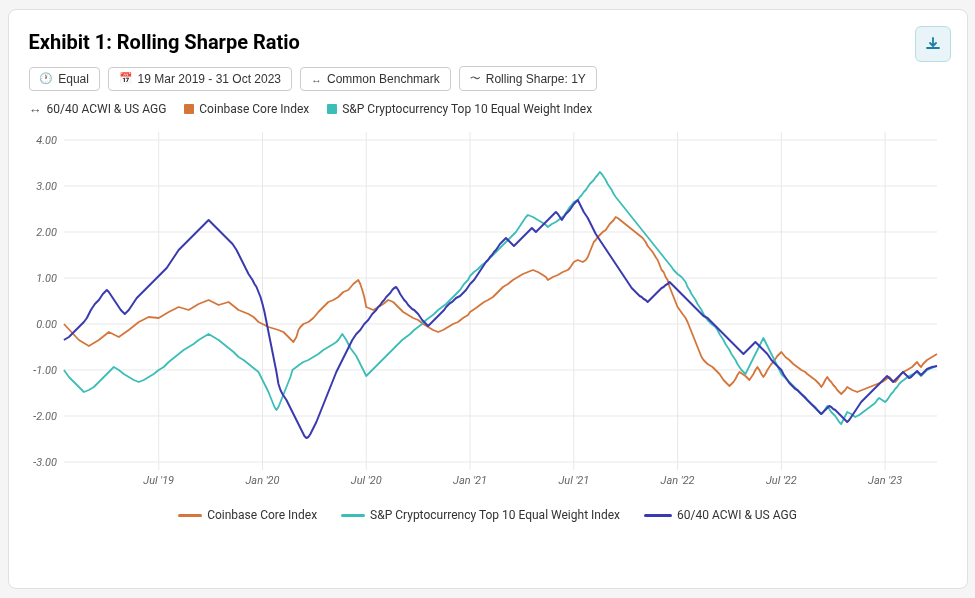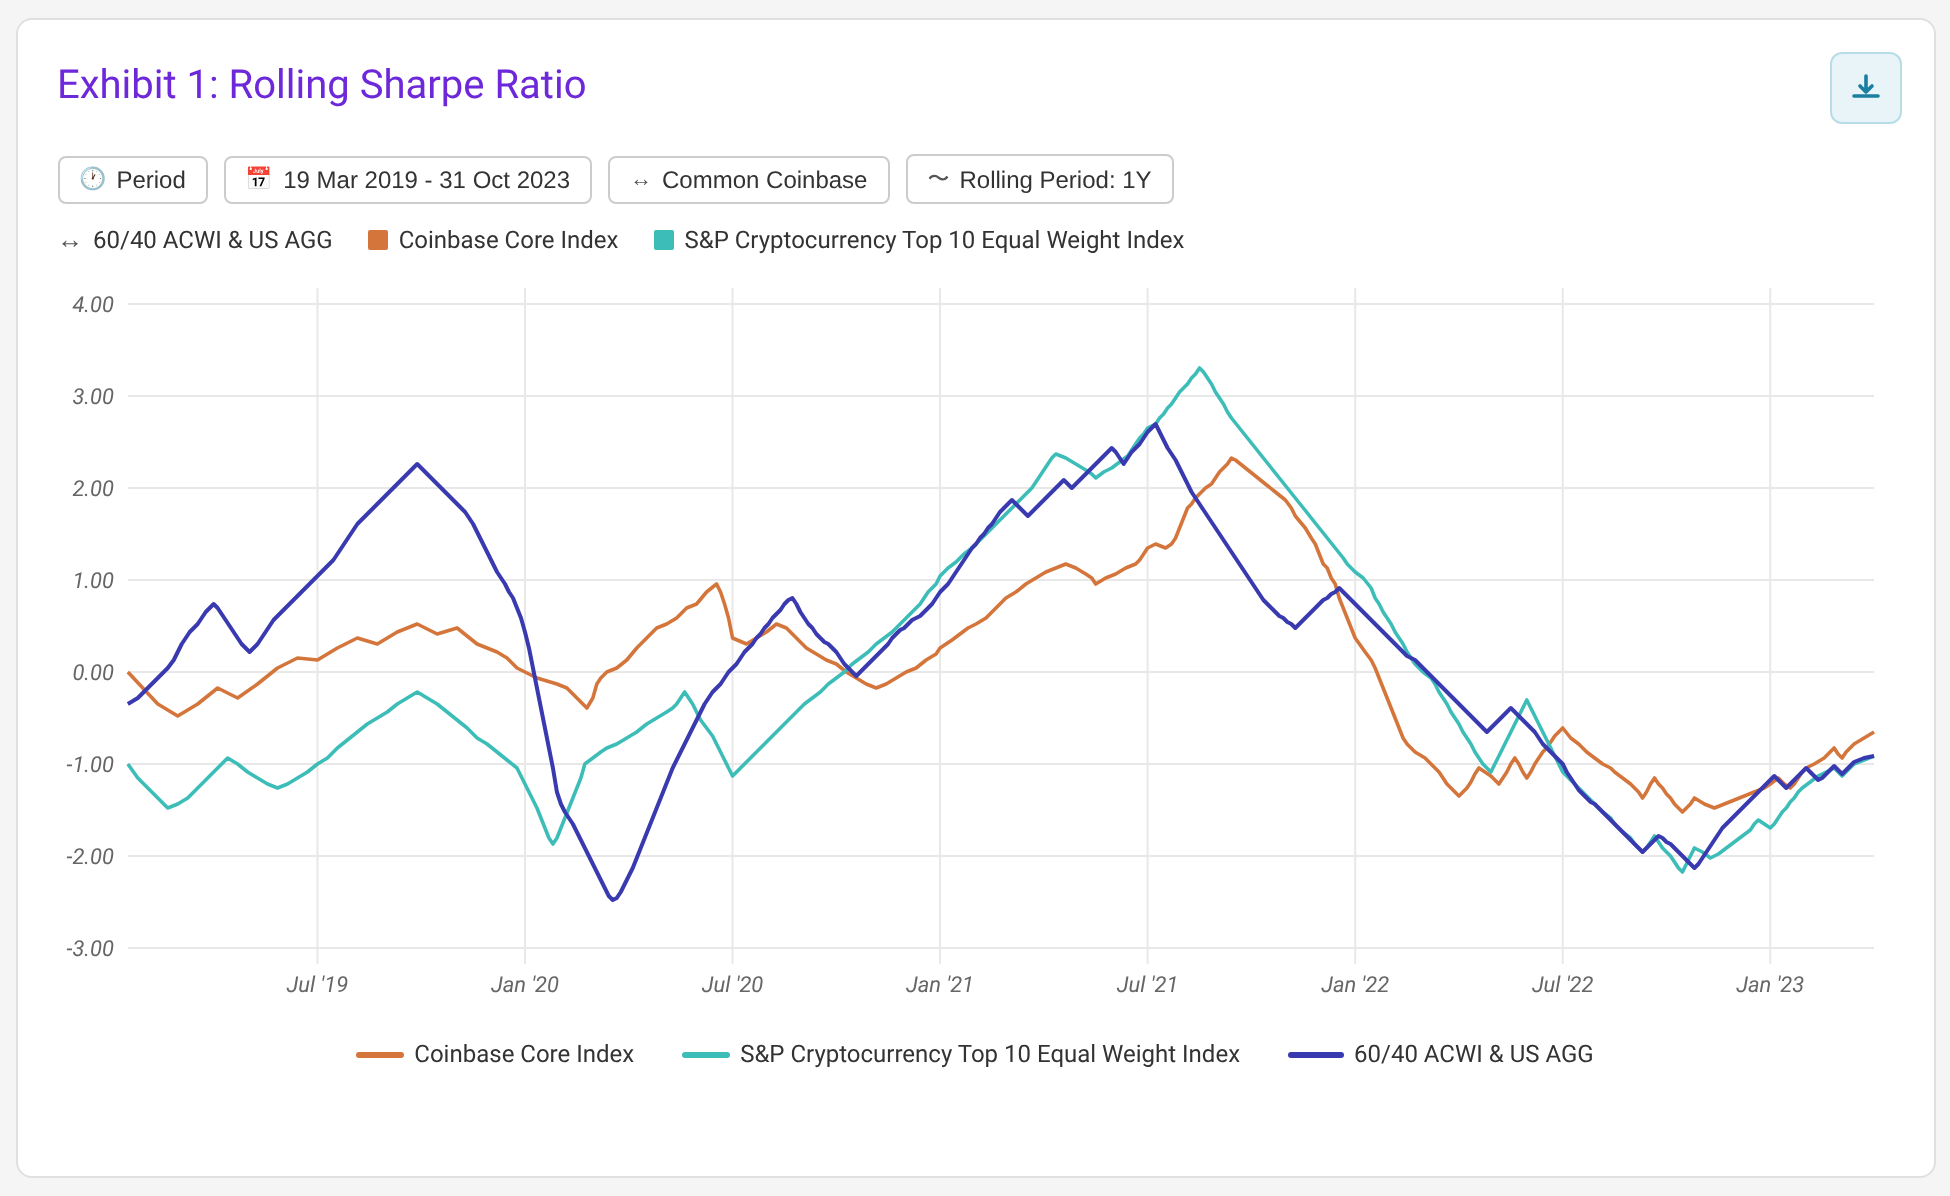--- a/index.html
+++ b/index.html
@@ -16,23 +16,23 @@
       background: #fff;
       border-radius: 8px;
       border: 1px solid #e0e0e0;
       padding: 20px 20px 16px 20px;
       width: 960px;
       height: 580px;
       position: relative;
     }
     .title {
       font-size: 20px;
-      font-weight: 400;
-      color: #6d28d9;
-      margin-bottom: 23px;
+      font-weight: 700;
+      color: #000000;
+      margin-bottom: 12px;
     }
     .controls {
       display: flex;
       gap: 8px;
       align-items: center;
       margin-bottom: 10px;
       flex-wrap: wrap;
     }
     .control-btn {
       display: flex;
@@ -120,33 +120,33 @@
 </head>
 <body>
 
 <div class="chart-container">
 
   <div class="title">Exhibit 1: Rolling Sharpe Ratio</div>
 
   <div class="controls">
     <button class="control-btn">
       <span class="icon">🕐</span>
-      <span>Period</span>
+      <span>Equal</span>
     </button>
     <button class="control-btn">
       <span class="icon">📅</span>
       <span>19 Mar 2019 - 31 Oct 2023</span>
     </button>
     <button class="control-btn">
       <span class="icon">↔</span>
-      <span>Common Coinbase</span>
+      <span>Common Benchmark</span>
     </button>
     <button class="control-btn">
       <span class="icon">〜</span>
-      <span>Rolling Period: 1Y</span>
+      <span>Rolling Sharpe: 1Y</span>
     </button>
   </div>
 
   <div class="legend-row">
     <div class="legend-item">
       <span style="font-size:13px; color:#555;">↔</span>
       <span>60/40 ACWI &amp; US AGG</span>
     </div>
     <div class="legend-item">
       <span class="legend-sq" style="background:#d4763b;"></span>

